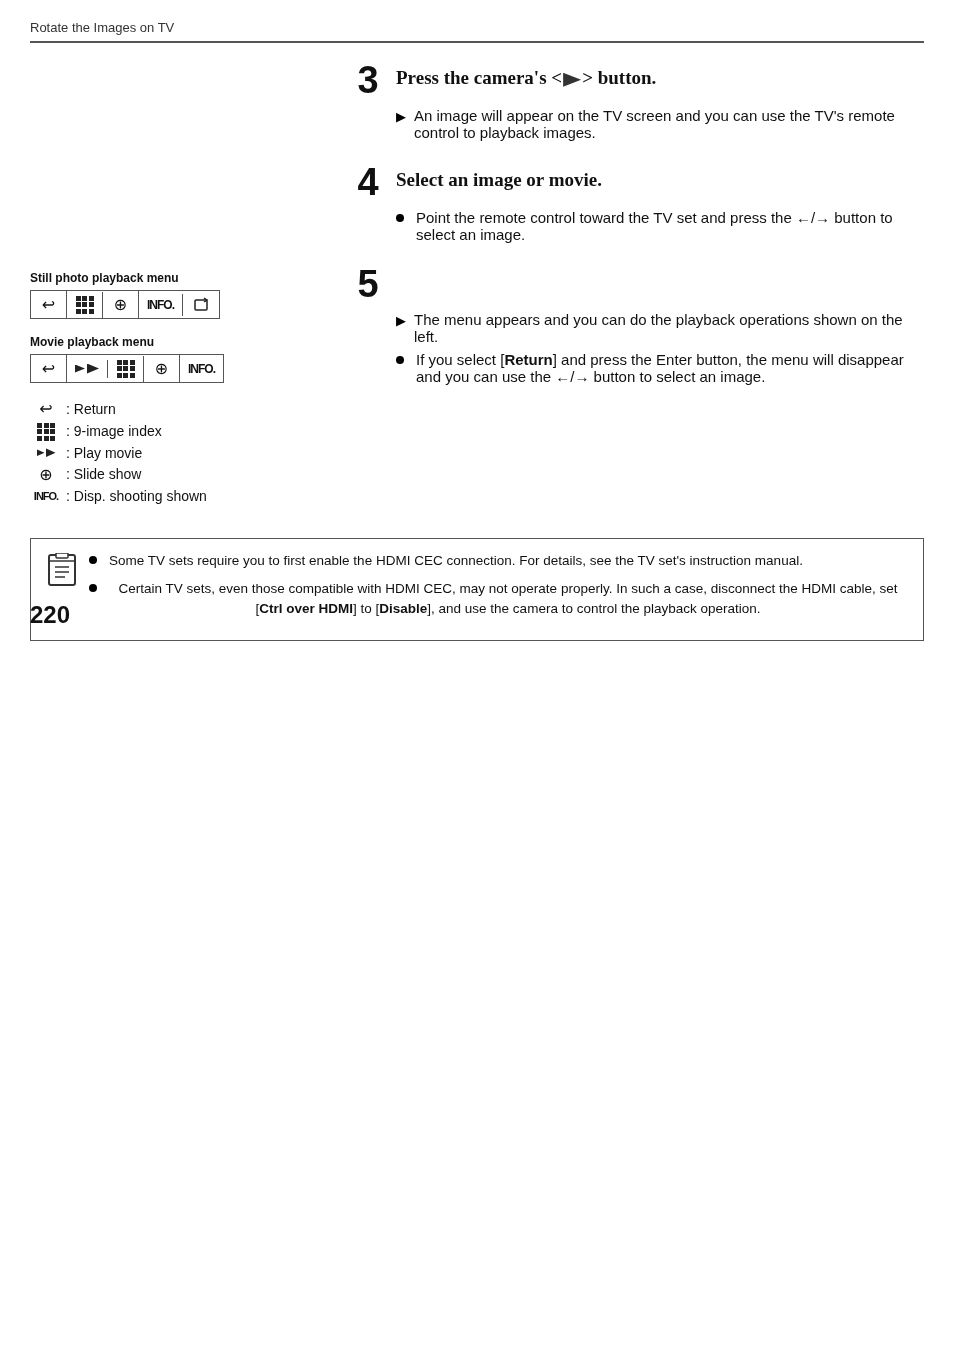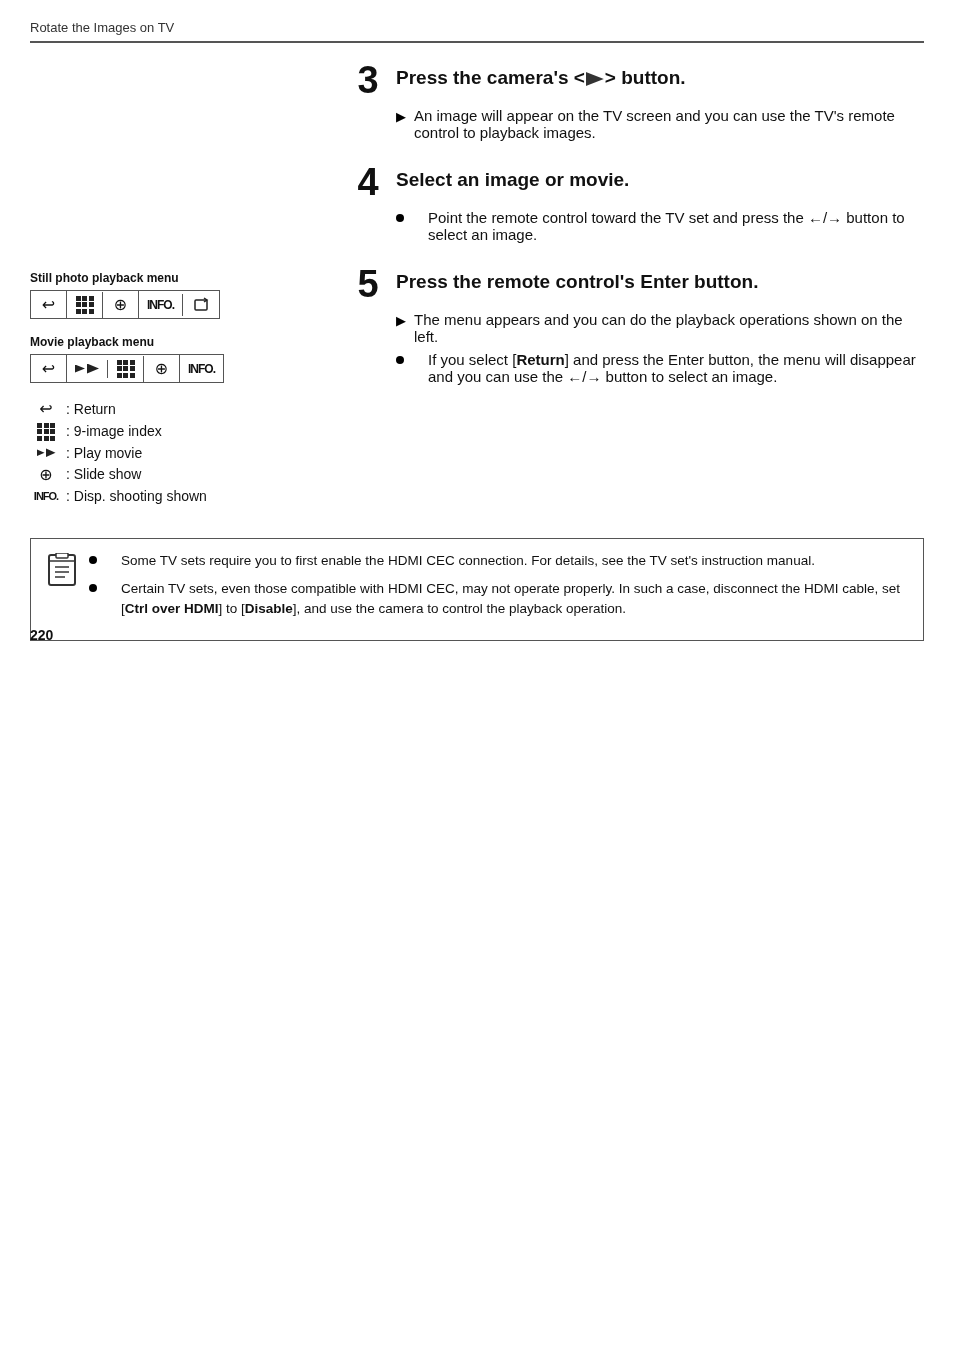--- a/index.html
+++ b/index.html
@@ -65,20 +65,21 @@
       line-height: 1;
       flex-shrink: 0;
       width: 36px;
       text-align: center;
     }
 
     .step-title {
       font-size: 19px;
       font-weight: bold;
       padding-top: 6px;
+      font-family: Liberation Serif, serif;
     }
 
     .step-body {
       padding-left: 46px;
     }
 
     .bullet-arrow {
       display: flex;
       align-items: flex-start;
       gap: 8px;
@@ -88,21 +89,21 @@
     .bullet-arrow .arrow {
       color: #000;
       font-size: 13px;
       flex-shrink: 0;
       margin-top: 2px;
     }
 
     .bullet-dot {
       display: flex;
       align-items: flex-start;
-      gap: 24px;
+      gap: 12px;
       margin-bottom: 6px;
     }
 
     .bullet-dot .dot {
       width: 8px;
       height: 8px;
       background: #000;
       border-radius: 50%;
       flex-shrink: 0;
       margin-top: 5px;
@@ -184,28 +185,29 @@
       margin-top: 2px;
     }
 
     .note-content {
       font-size: 13.5px;
       line-height: 1.5;
     }
 
     .note-content .bullet-dot {
       margin-bottom: 8px;
+      text-align: center;
     }
 
     
     .page-number {
       position: absolute;
-      bottom: 18px;
+      bottom: 32px;
       left: 30px;
-      font-size: 14px;
+      font-size: 24px;
       font-weight: bold;
     }
 
     .nine-grid {
       display: inline-grid;
       grid-template-columns: repeat(3, 5px);
       grid-template-rows: repeat(3, 5px);
       gap: 1.5px;
       vertical-align: middle;
     }
@@ -357,21 +359,20 @@
           <div class="bullet-dot">
             <span class="dot"></span>
             <span>Point the remote control toward the TV set and press the ←/→ button to select an image.</span>
           </div>
         </div>
       </div>
 
       <div class="step-block">
         <div class="step-header">
           <div class="step-number">5</div>
-          <div class="step-title" style="font-size:19px;font-weight:bold;padding-top:6px;">Press the remote control's Enter button.</div>
         </div>
         <div class="step-body">
           <div class="bullet-arrow">
             <span class="arrow">▶</span>
             <span>The menu appears and you can do the playback operations shown on the left.</span>
           </div>
           <div class="bullet-dot">
             <span class="dot"></span>
             <span>If you select [<strong>Return</strong>] and press the Enter button, the menu will disappear and you can use the ←/→ button to select an image.</span>
           </div>

